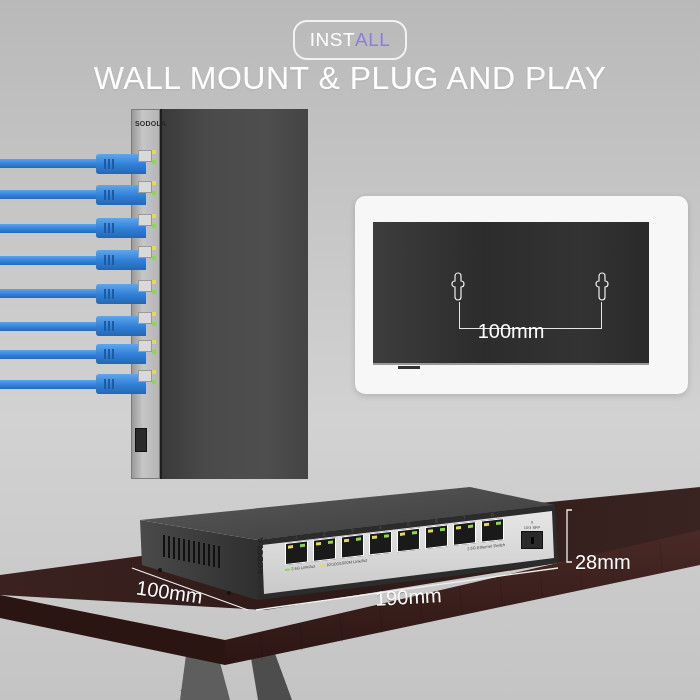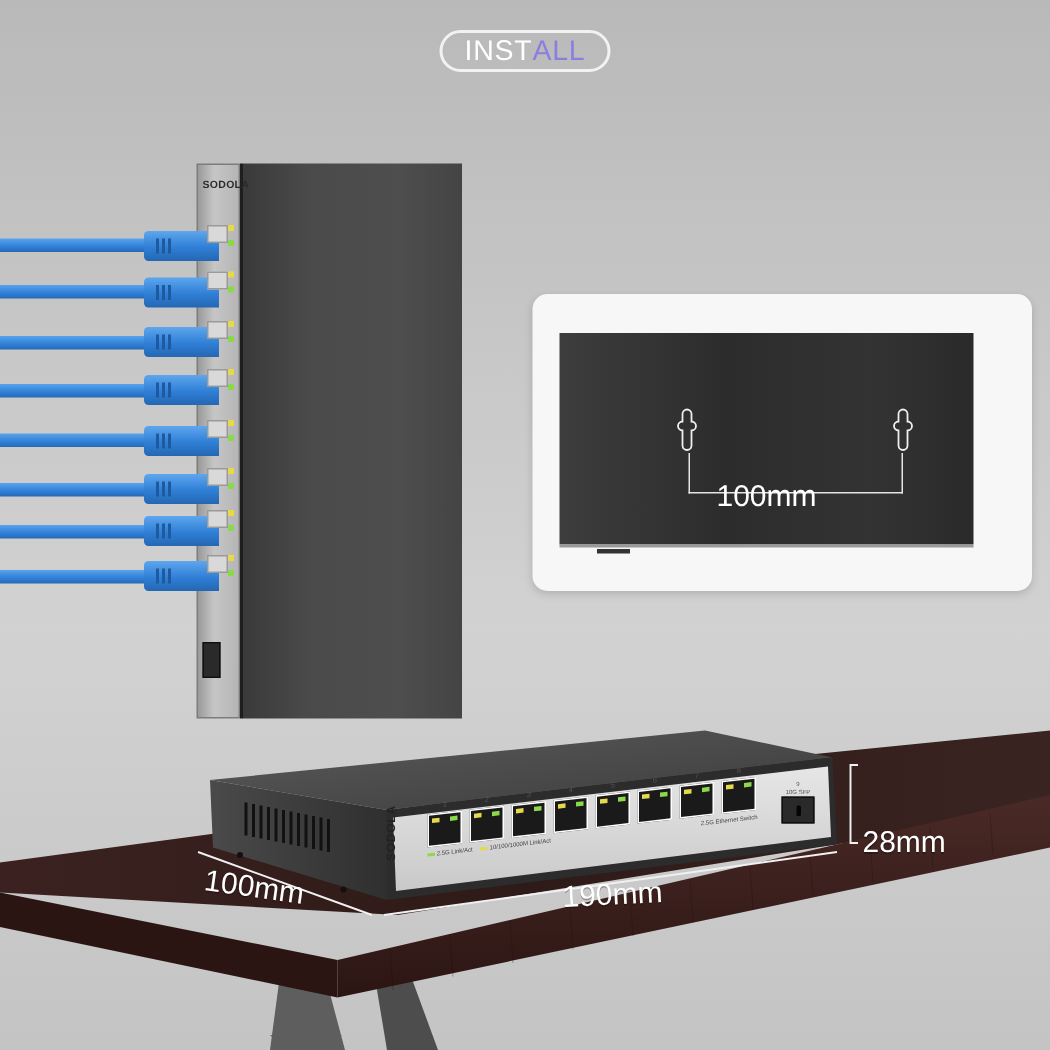--- a/index.html
+++ b/index.html
@@ -6,23 +6,23 @@
   html, body { width: 700px; height: 700px; overflow: hidden; }
   body {
     font-family: "Liberation Sans", sans-serif;
     background: linear-gradient(180deg, #b9b9b9 0%, #c8c8c8 35%, #d2d2d2 60%, #c4c4c4 100%);
     position: relative;
   }
   .scene { position: absolute; inset: 0; }
 
   
   .badge {
-    position: absolute; left: 293px; top: 20px; width: 114px; height: 28px;
+    position: absolute; left: 293px; top: 20px; width: 114px; height: 40px;
     border: 2px solid #f2f2f2; border-radius: 14px;
-    display: flex; align-items: flex-end; justify-content: center;
+    display: flex; align-items: center; justify-content: center;
     font-size: 19px; letter-spacing: 0.5px; color: #ffffff;
   }
   .badge .accent { color: #8a7fe0; }
   .title {
     position: absolute; left: 0; top: 60px; width: 700px; text-align: center;
     font-size: 32px; color: #ffffff; letter-spacing: 0.5px; font-weight: 400;
     text-shadow: 0 1px 2px rgba(0,0,0,0.08);
   }
 
   
@@ -277,20 +277,21 @@
 
     <div class="dim-label" style="left:136px;top:581px;transform:rotate(8deg);">100mm</div>
     <div class="dim-label" style="left:375px;top:586px;transform:rotate(-3deg);">190mm</div>
     <div class="dim-label" style="left:575px;top:551px;">28mm</div>
   </div>
 
   <div class="badge">
     <span>INST</span>
       <span class="accent">ALL</span>
   </div>
+  <div class="title">WALL MOUNT &amp; PLUG AND PLAY</div>
 
   <div class="wall-switch">
     <div class="ws-body"></div>
     <div class="ws-front">
       <div class="ws-logo">SODOLA</div>
       <div class="ws-sfp"></div>
     </div>
   </div>
 
   <div style="position:absolute;left:0;top:0;width:180px;height:400px;">

